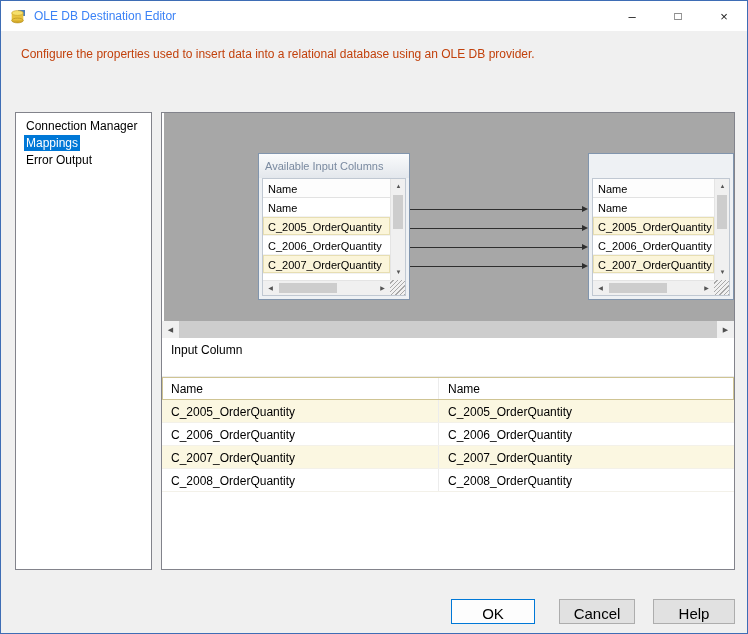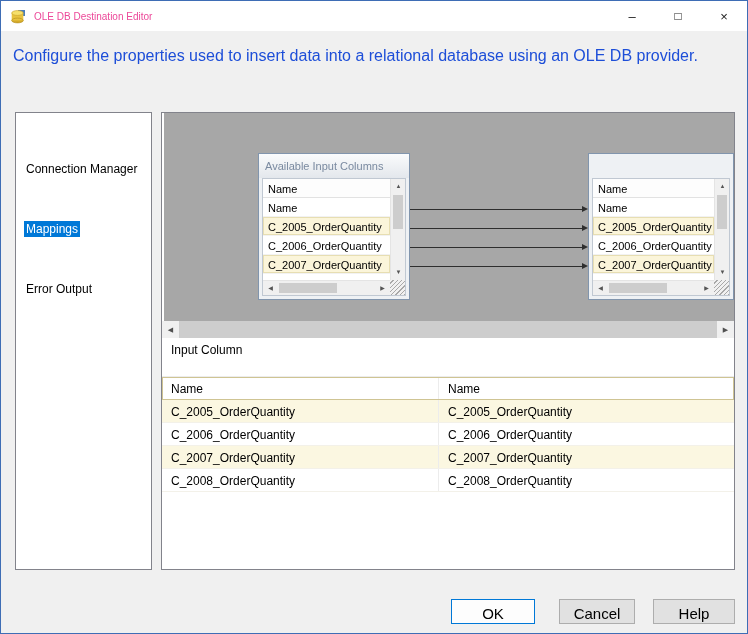--- a/index.html
+++ b/index.html
@@ -5,32 +5,32 @@
   * { margin:0; padding:0; box-sizing:border-box; }
   html,body { background:#d6d6d6; font-family:"Liberation Sans", sans-serif; }
 
   .window { position:relative; width:748px; height:634px; background:#f0f0f0;
             border:1px solid #3e6db5; overflow:hidden; }
 
   
   .titlebar { position:absolute; top:0; left:0; right:0; height:31px; background:#ffffff;
               display:flex; align-items:center; border-bottom:1px solid #f0f0f0; }
   .title-icon { margin-left:9px; width:16px; height:16px; flex:0 0 16px; }
-  .title-text { margin-left:8px; font-size:10px; color:#ec4899; }
+  .title-text { margin-left:8px; font-size:12px; color:#3b82f6; }
   .win-controls { margin-left:auto; display:flex; height:100%; }
   .win-btn { width:46px; height:100%; display:flex; align-items:center; justify-content:center;
              font-size:13px; color:#1a1a1a; cursor:default; }
   .win-btn.maxi { font-size:12px; }
 
-  .desc { position:absolute; left:12px; top:46px; font-size:16px; color:#1d4ed8; }
+  .desc { position:absolute; left:20px; top:46px; font-size:12px; color:#c2410c; }
 
   
   .sidebar { position:absolute; left:14px; top:111px; width:137px; height:458px;
              background:#ffffff; border:1px solid #82838b; padding-top:5px; font-size:12px; }
-  .side-item { padding:1px 6px 2px 8px; color:#000;margin-top:43px; }
+  .side-item { padding:1px 6px 2px 8px; color:#000; }
   .side-item .lbl { padding:1px 2px; }
   .side-item.selected .lbl { background:#0078d7; color:#fff; }
 
   
   .panel { position:absolute; left:160px; top:111px; width:574px; height:458px;
            background:#ffffff; border:1px solid #82838b; overflow:hidden; }
 
   .diagram { position:absolute; top:0; left:2px; width:572px; height:208px;
              background:#a7a7a7; overflow:hidden; }
 

